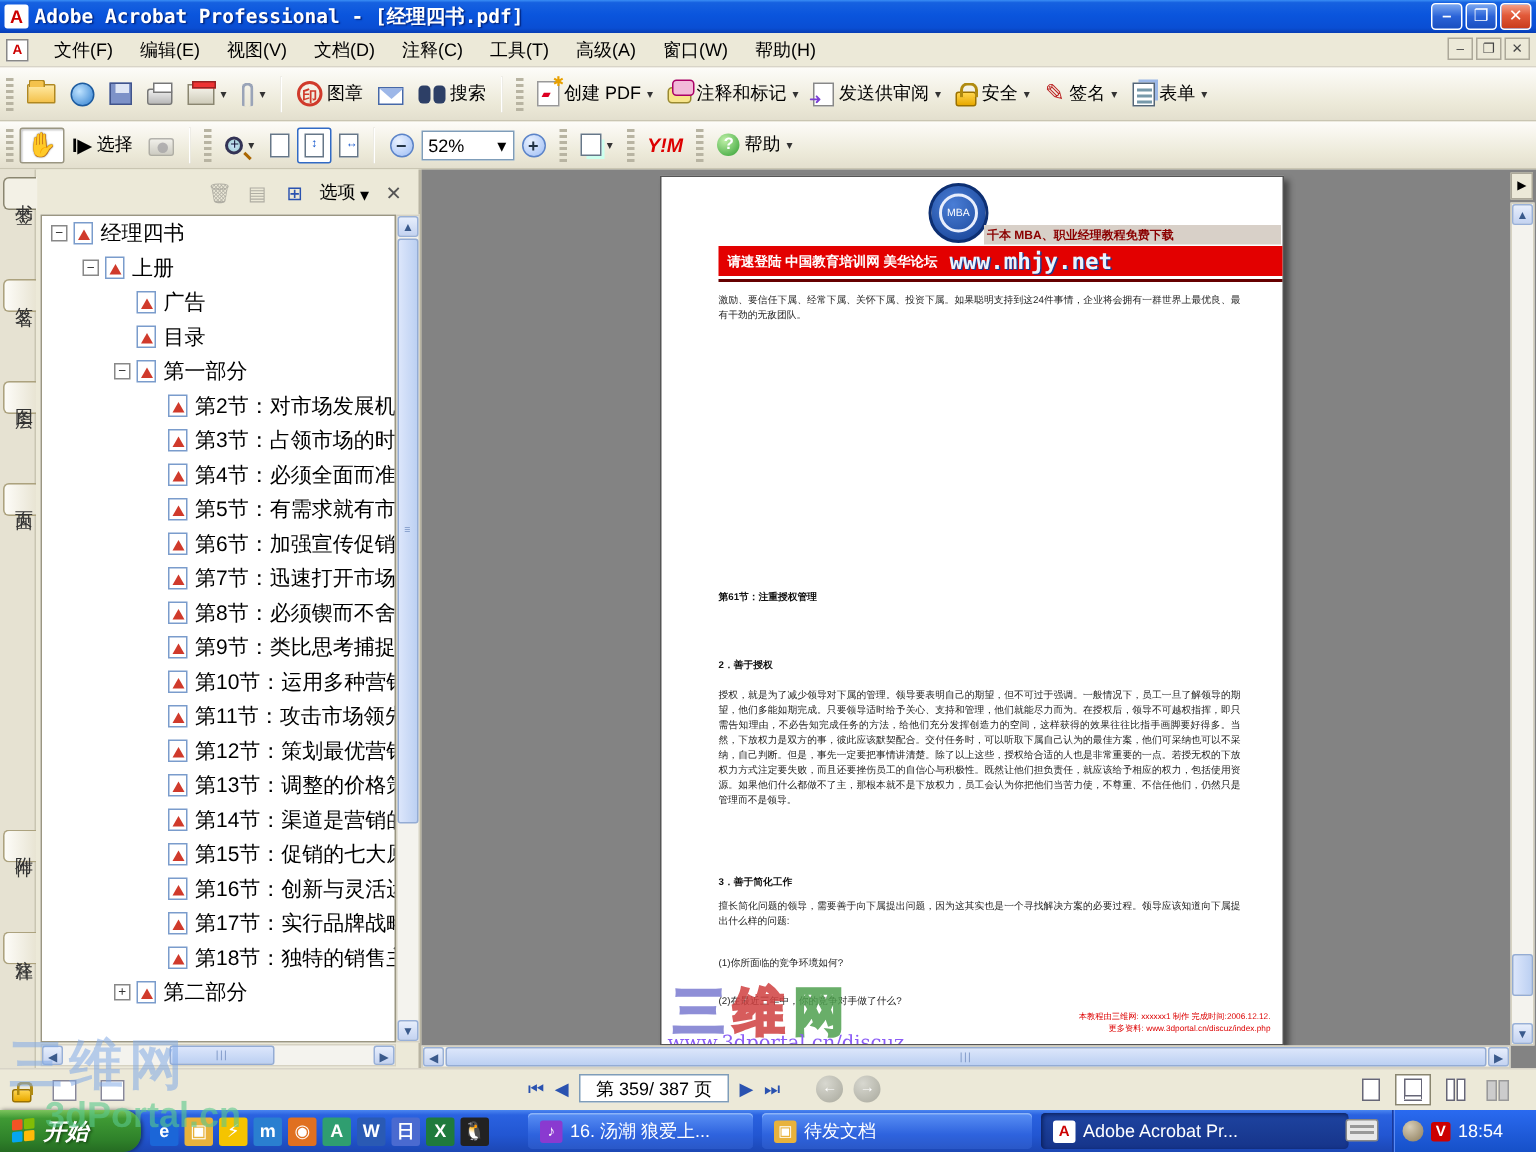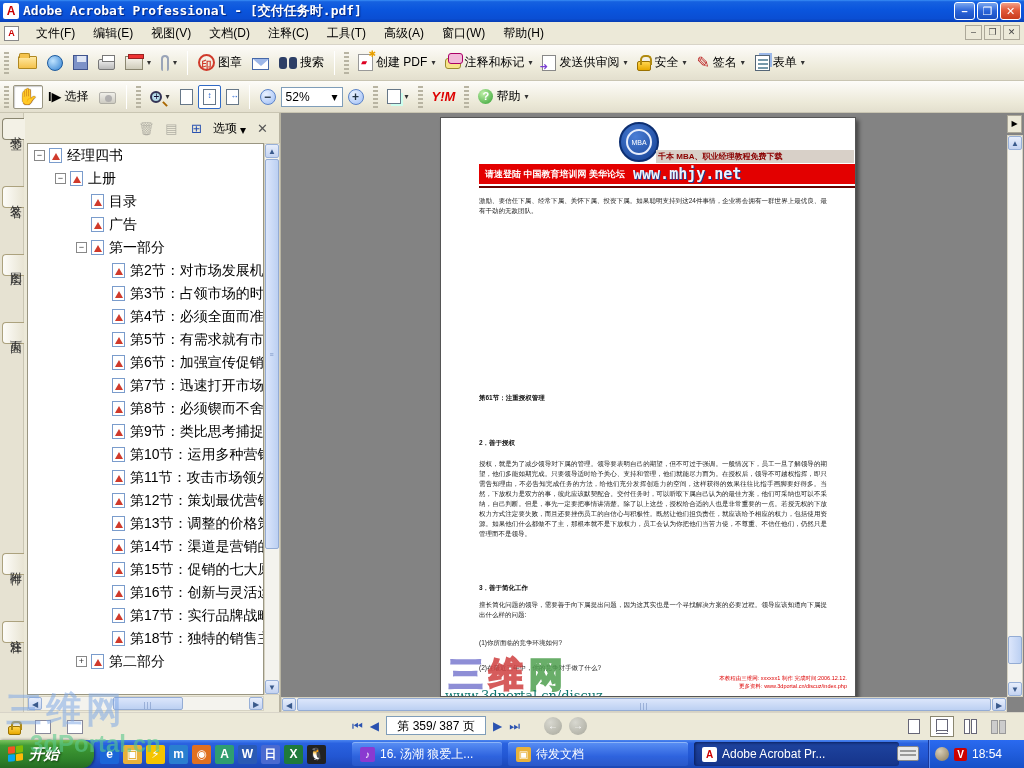--- a/index.html
+++ b/index.html
@@ -133,21 +133,21 @@
   .pg-banner{position:absolute;left:38px;top:46px;width:378px;height:20px;background:#e30000;color:#fff;display:flex;align-items:center;gap:8px;padding:0 6px;}
   .pg-banner .bt{font-size:9px;font-weight:bold;}
   .pg-banner .burl{font-size:15px;font-weight:bold;color:#e8f4ff;text-shadow:1px 1px 0 #203a8c;font-family:"DejaVu Sans Mono",monospace;}
   .pg-rule{position:absolute;left:38px;top:68px;width:378px;border-top:2px solid #600;}
   .pg-text{position:absolute;color:#222;font-size:6.5px;line-height:10px;text-align:justify;}
   .pg-head{position:absolute;color:#111;font-size:6.5px;font-weight:bold;}
   .pg-wm-cn{position:absolute;left:8px;top:534px;font-size:34px;font-weight:bold;letter-spacing:6px;
     color:transparent;-webkit-text-stroke:2px #7b7bd0;opacity:.85;}
   .pg-wm-cn b{-webkit-text-stroke:2px #d04040;}
   .pg-wm-cn i{-webkit-text-stroke:2px #50a050;font-style:normal;}
-  .pg-wm-url{position:absolute;left:4px;top:570px;font-size:13px;color:#0f766e;font-family:"DejaVu Serif","Liberation Serif",serif;}
+  .pg-wm-url{position:absolute;left:4px;top:570px;font-size:13px;color:#8b5cf6;font-family:"DejaVu Serif","Liberation Serif",serif;}
   .pg-footer{position:absolute;right:8px;top:556px;width:170px;color:#d00;font-size:5.5px;line-height:8px;text-align:right;}
 
   
   .panebtn{position:absolute;left:726px;top:2px;width:15px;height:18px;background:#ece9d8;border:1px solid #aca899;font-size:8px;line-height:16px;text-align:center;color:#000;}
 
   
   .statusbar{position:absolute;left:0;top:712px;width:1024px;height:28px;background:#ECE9D8;border-top:1px solid #d8d4c8;display:flex;align-items:center;}
   .st-lock{position:relative;width:13px;height:9px;background:linear-gradient(#ffd54e,#e8a900);border:1px solid #9a7100;border-radius:2px;margin:8px 6px 0 8px;}
   .st-lock:before{content:"";position:absolute;left:2px;top:-6px;width:7px;height:7px;border:2px solid #b08a10;border-bottom:none;border-radius:4px 4px 0 0;}
   .st-ico{width:16px;height:14px;background:#fff;border:1px solid #889;margin:0 8px;}
@@ -190,21 +190,21 @@
   .wm-screen .cn{font-size:36px;font-weight:bold;letter-spacing:4px;color:rgba(130,170,230,.55);}
   .wm-screen .en{position:absolute;left:24px;top:44px;font-size:24px;font-weight:bold;color:rgba(90,200,140,.6);white-space:nowrap;}
 </style>
 </head>
 <body>
 
 <div id="screen">
 
   <div class="titlebar">
     <div class="app-icon">A</div>
-    <div class="title-text">Adobe Acrobat Professional - [交付任务时.pdf]</div>
+    <div class="title-text">Adobe Acrobat Professional - [经理四书.pdf]</div>
     <div class="winbtns">
       <div class="winbtn">–</div>
       <div class="winbtn">❐</div>
       <div class="winbtn close">✕</div>
     </div>
   </div>
 
   <div class="menubar">
     <div class="menu-docicon">A</div>
     <div id="menu-items" style="display:flex;">
@@ -383,26 +383,26 @@
             <span class="bm-label">经理四书</span>
           </div>
           <div class="bm-row" style="padding-left: 27px;">
             <span class="expander">−</span>
             <span class="bm-icon"></span>
             <span class="bm-label">上册</span>
           </div>
           <div class="bm-row" style="padding-left: 48px;">
             <span class="exp-spacer"></span>
             <span class="bm-icon"></span>
+            <span class="bm-label">广告</span>
+          </div>
+          <div class="bm-row" style="padding-left: 48px;">
+            <span class="exp-spacer"></span>
+            <span class="bm-icon"></span>
             <span class="bm-label">目录</span>
-          </div>
-          <div class="bm-row" style="padding-left: 48px;">
-            <span class="exp-spacer"></span>
-            <span class="bm-icon"></span>
-            <span class="bm-label">广告</span>
           </div>
           <div class="bm-row" style="padding-left: 48px;">
             <span class="expander">−</span>
             <span class="bm-icon"></span>
             <span class="bm-label">第一部分</span>
           </div>
           <div class="bm-row" style="padding-left: 69px;">
             <span class="exp-spacer"></span>
             <span class="bm-icon"></span>
             <span class="bm-label">第2节：对市场发展机遇</span>

